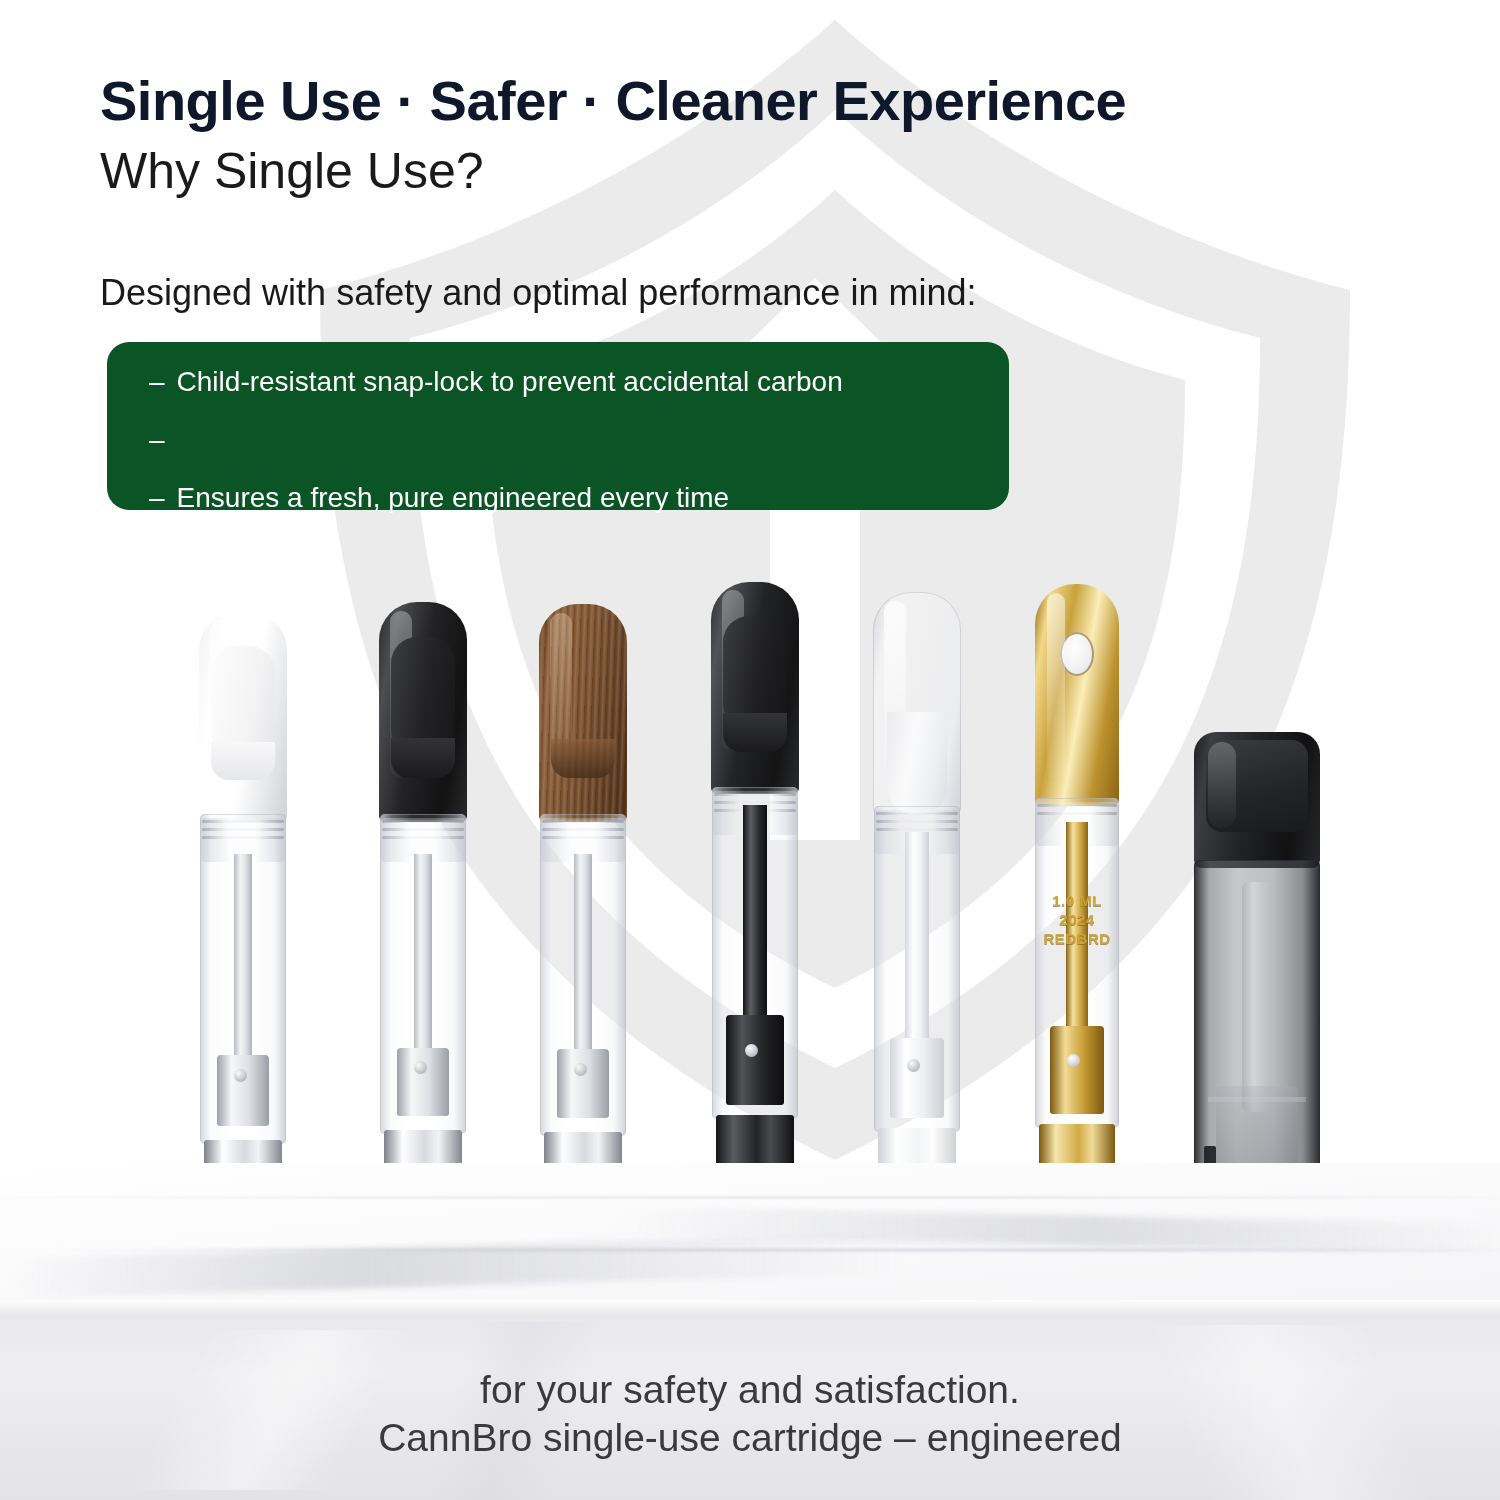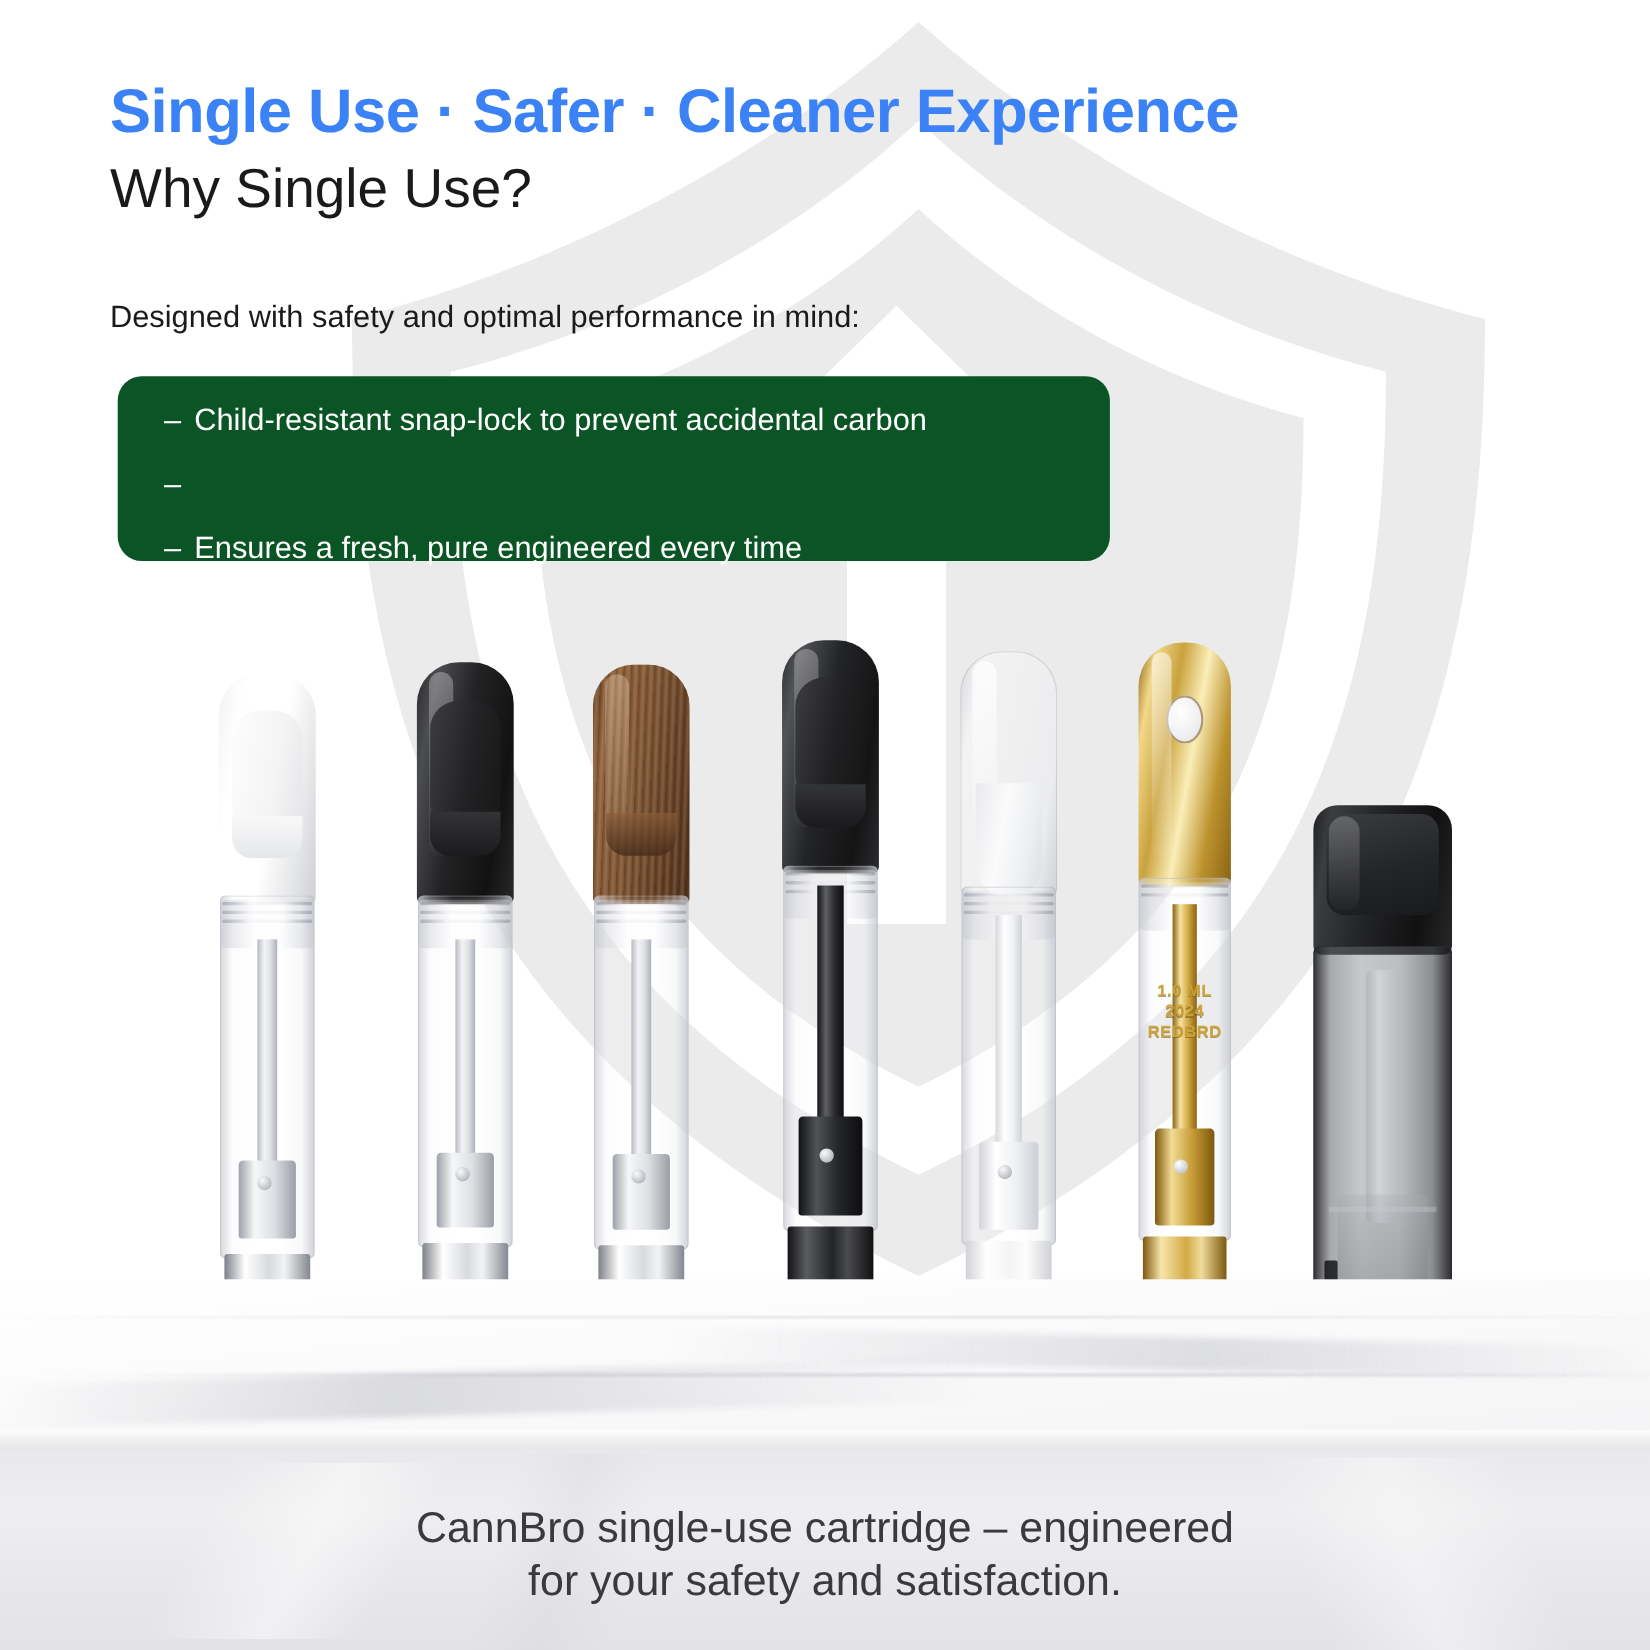--- a/index.html
+++ b/index.html
@@ -14,29 +14,29 @@
   #page { position:relative; width:1500px; height:1500px; overflow:hidden; background:#fff; }
 
   
   .wm { position:absolute; inset:0; pointer-events:none; }
   .wm svg { position:absolute; left:170px; top:-40px; width:1330px; height:1260px; }
 
   
   .headline {
     position:absolute; left:100px; top:68px;
     font-size:56px; font-weight:bold; letter-spacing:-0.5px;
-    color:#3b82f6; white-space:nowrap;
+    color:#0f172a; white-space:nowrap;
   }
   .subhead {
     position:absolute; left:100px; top:142px;
     font-size:50px; font-weight:normal; color:#1a1a1a; white-space:nowrap;
   }
   .lede {
     position:absolute; left:100px; top:272px;
-    font-size:28px; font-weight:normal; color:#1a1a1a; white-space:nowrap;
+    font-size:36px; font-weight:normal; color:#1a1a1a; white-space:nowrap;
   }
 
   
   .greenbox {
     position:absolute; left:107px; top:342px; width:902px; height:168px;
     background:#0b5426; border-radius:22px;
     padding:26px 0 0 42px;
   }
   .greenbox .row {
     color:#ffffff; font-size:28px; line-height:1.0;
@@ -458,17 +458,17 @@
   <div class="tabletop"></div>
   <div class="top-vein tv1"></div>
   <div class="top-vein tv2"></div>
   <div class="table-lip"></div>
   <div class="table-face"></div>
   <div class="face-vein fv1"></div>
   <div class="face-vein fv2"></div>
   <div class="face-vein fv3"></div>
 
   <div class="caption">
+    <div>for your safety and satisfaction.</div>
     <div>CannBro single-use cartridge – engineered</div>
-    <div>for your safety and satisfaction.</div>
   </div>
 
 </div>
 
 </body></html>

